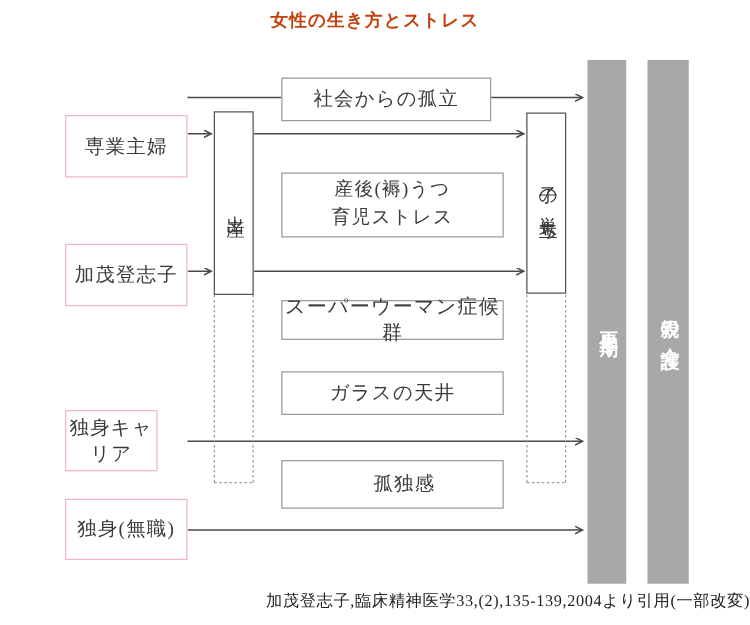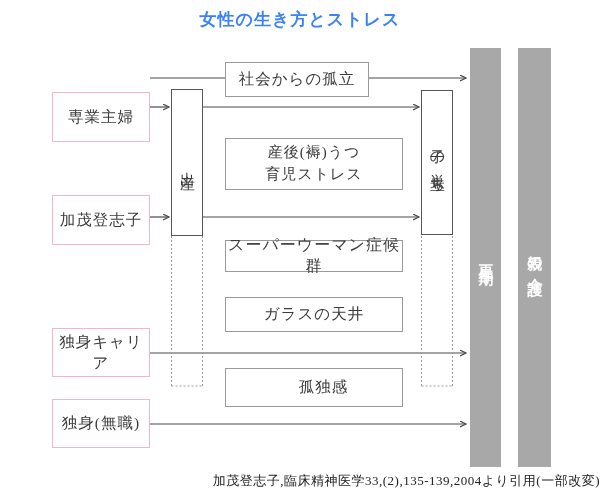--- a/index.html
+++ b/index.html
@@ -5,21 +5,21 @@
   html,body{margin:0;padding:0;background:#fff;}
   #stage{
     position:relative;width:600px;height:500px;background:#ffffff;overflow:hidden;
     font-family:"Liberation Serif","DejaVu Serif",serif;color:#333;
   }
   *,*::before,*::after{box-sizing:border-box;}
 
   .title{
     position:absolute;top:8px;left:0;width:600px;text-align:center;
     font-family:"Liberation Sans","DejaVu Sans",sans-serif;
-    font-weight:bold;font-size:17px;letter-spacing:1px;color:#3b82f6;z-index:3;
+    font-weight:bold;font-size:14px;letter-spacing:1px;color:#c2410c;z-index:3;
   }
 
   svg.lines{position:absolute;left:0;top:0;z-index:1;}
 
   .box{
     position:absolute;background:#fff;display:flex;align-items:center;justify-content:center;
     text-align:center;z-index:2;font-size:15.5px;letter-spacing:1px;color:#3a3a3a;
   }
   .pinkbox{border:1.5px solid #f5b5c5;}
   .graybox{border:1px solid #9a9a9a;}
@@ -71,35 +71,35 @@
       <path d="M421.5 236 V386 M452.5 236 V386 M421.5 386 H452.5"></path>
     </g>
   </svg>
 
   <div class="box pinkbox" style="left:52px;top:64px;width:98px;height:50px;margin-top:28px;">
     <span>専業主婦</span>
   </div>
   <div class="box pinkbox" style="left:52px;top:195px;width:98px;height:50px;">
     <span>加茂登志子</span>
   </div>
-  <div class="box pinkbox" style="left:52px;top:328px;width:98px;height:49px;">
+  <div class="box pinkbox" style="left:52px;top:328px;width:74px;height:49px;">
     <span>独身キャリア</span>
   </div>
   <div class="box pinkbox" style="left:52px;top:399px;width:98px;height:49px;">
     <span>独身(無職)</span>
   </div>
 
   <div class="box eventbox" style="left:171px;top:89px;width:32px;height:147px;">
     <span>出産</span>
   </div>
   <div class="box eventbox" style="left:421px;top:90px;width:32px;height:145px;">
     <span>子の巣立ち</span>
   </div>
 
-  <div class="box graybox" style="left:225px;top:62px;width:144px;height:35px;text-align:right;">
+  <div class="box graybox" style="left:225px;top:62px;width:168px;height:35px;text-align:right;">
     <span>社会からの孤立</span>
   </div>
   <div class="box graybox two-line" style="left:225px;top:138px;width:178px;height:52px;">
     <span>産後(褥)うつ</span>
     <span>育児ストレス</span>
   </div>
   <div class="box graybox" style="left:225px;top:240px;width:178px;height:32px;font-size:16px;">
     <span>スーパーウーマン症候群</span>
   </div>
   <div class="box graybox" style="left:225px;top:297px;width:178px;height:35px;">

